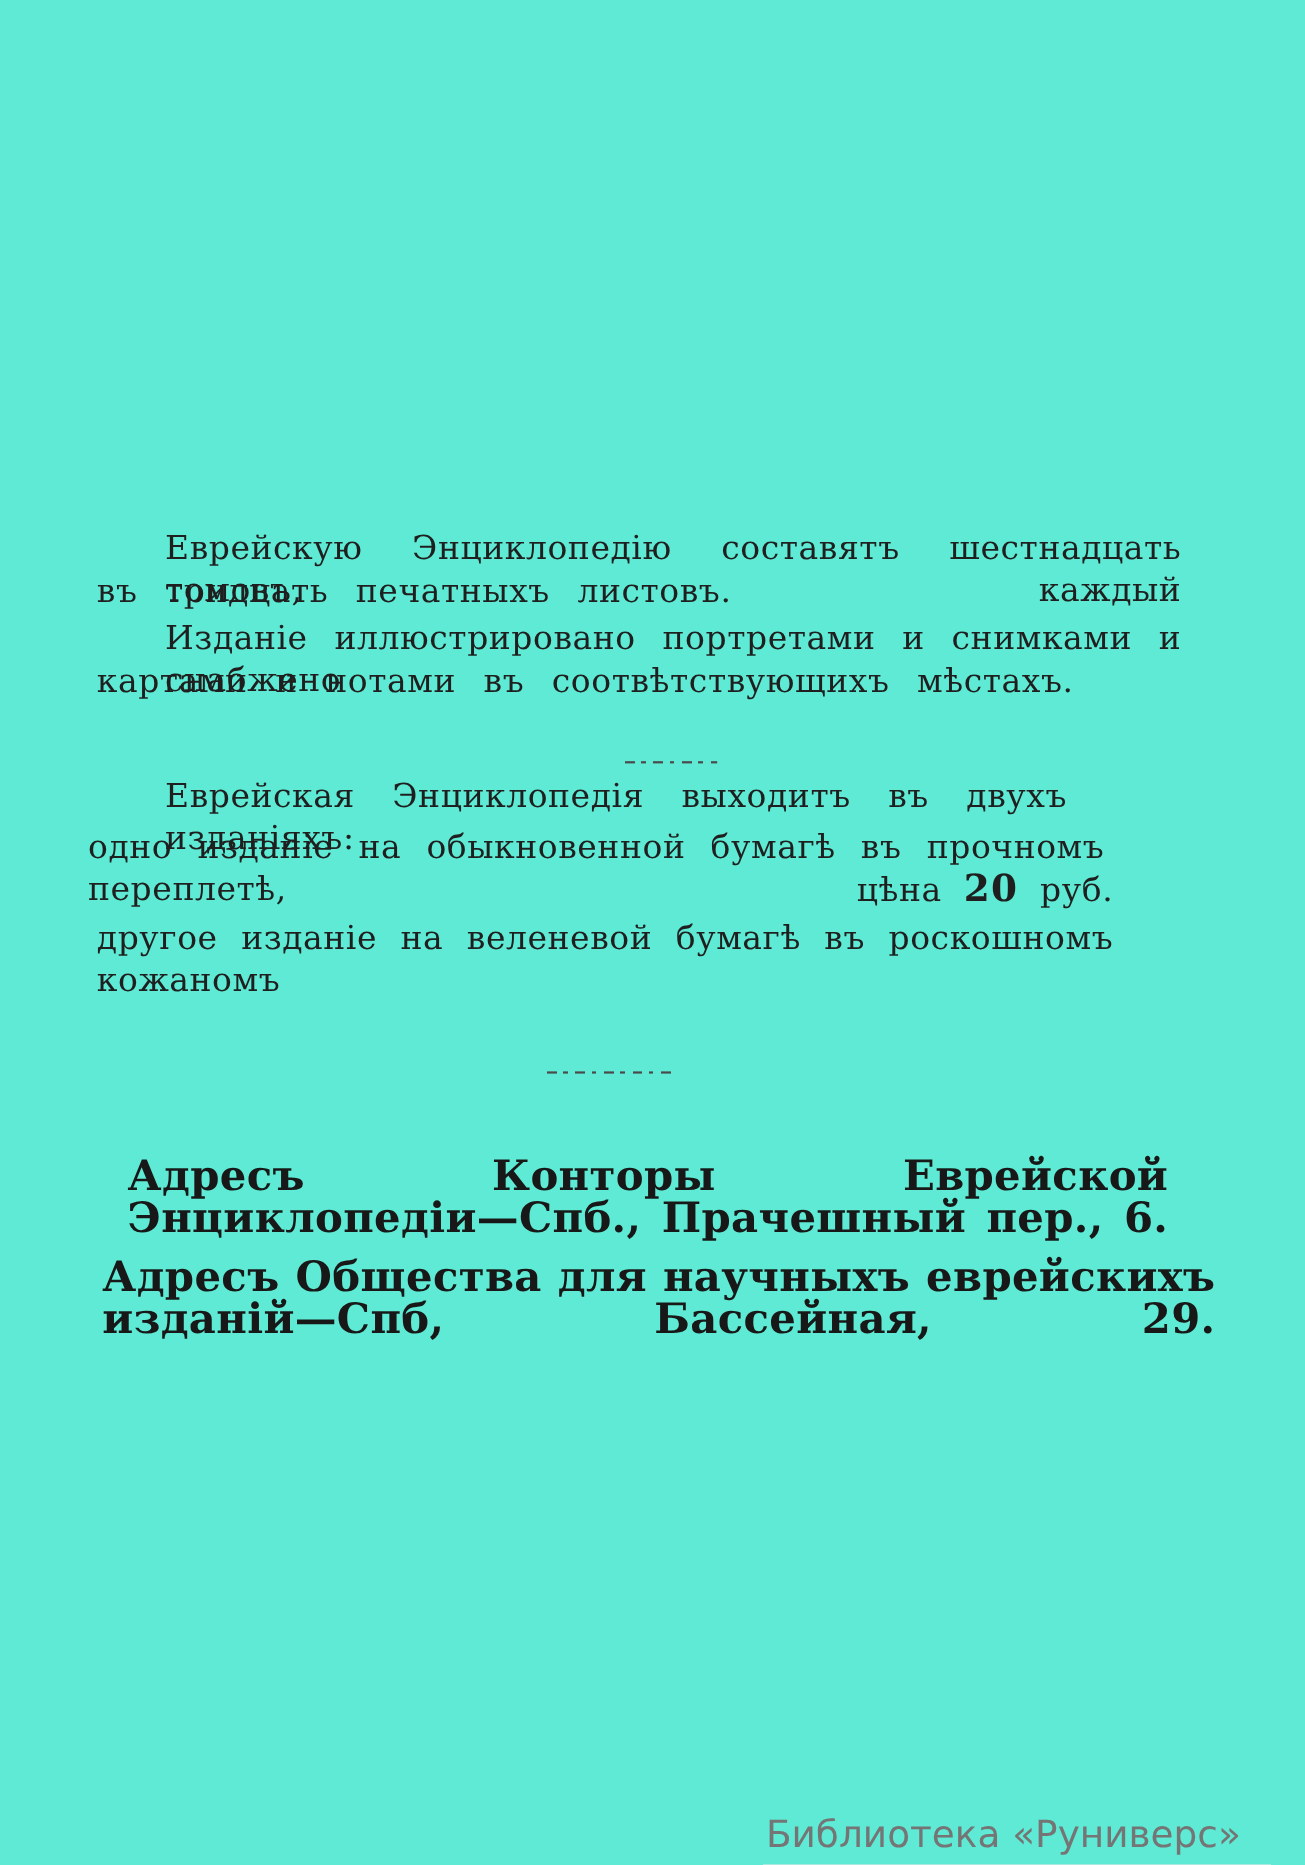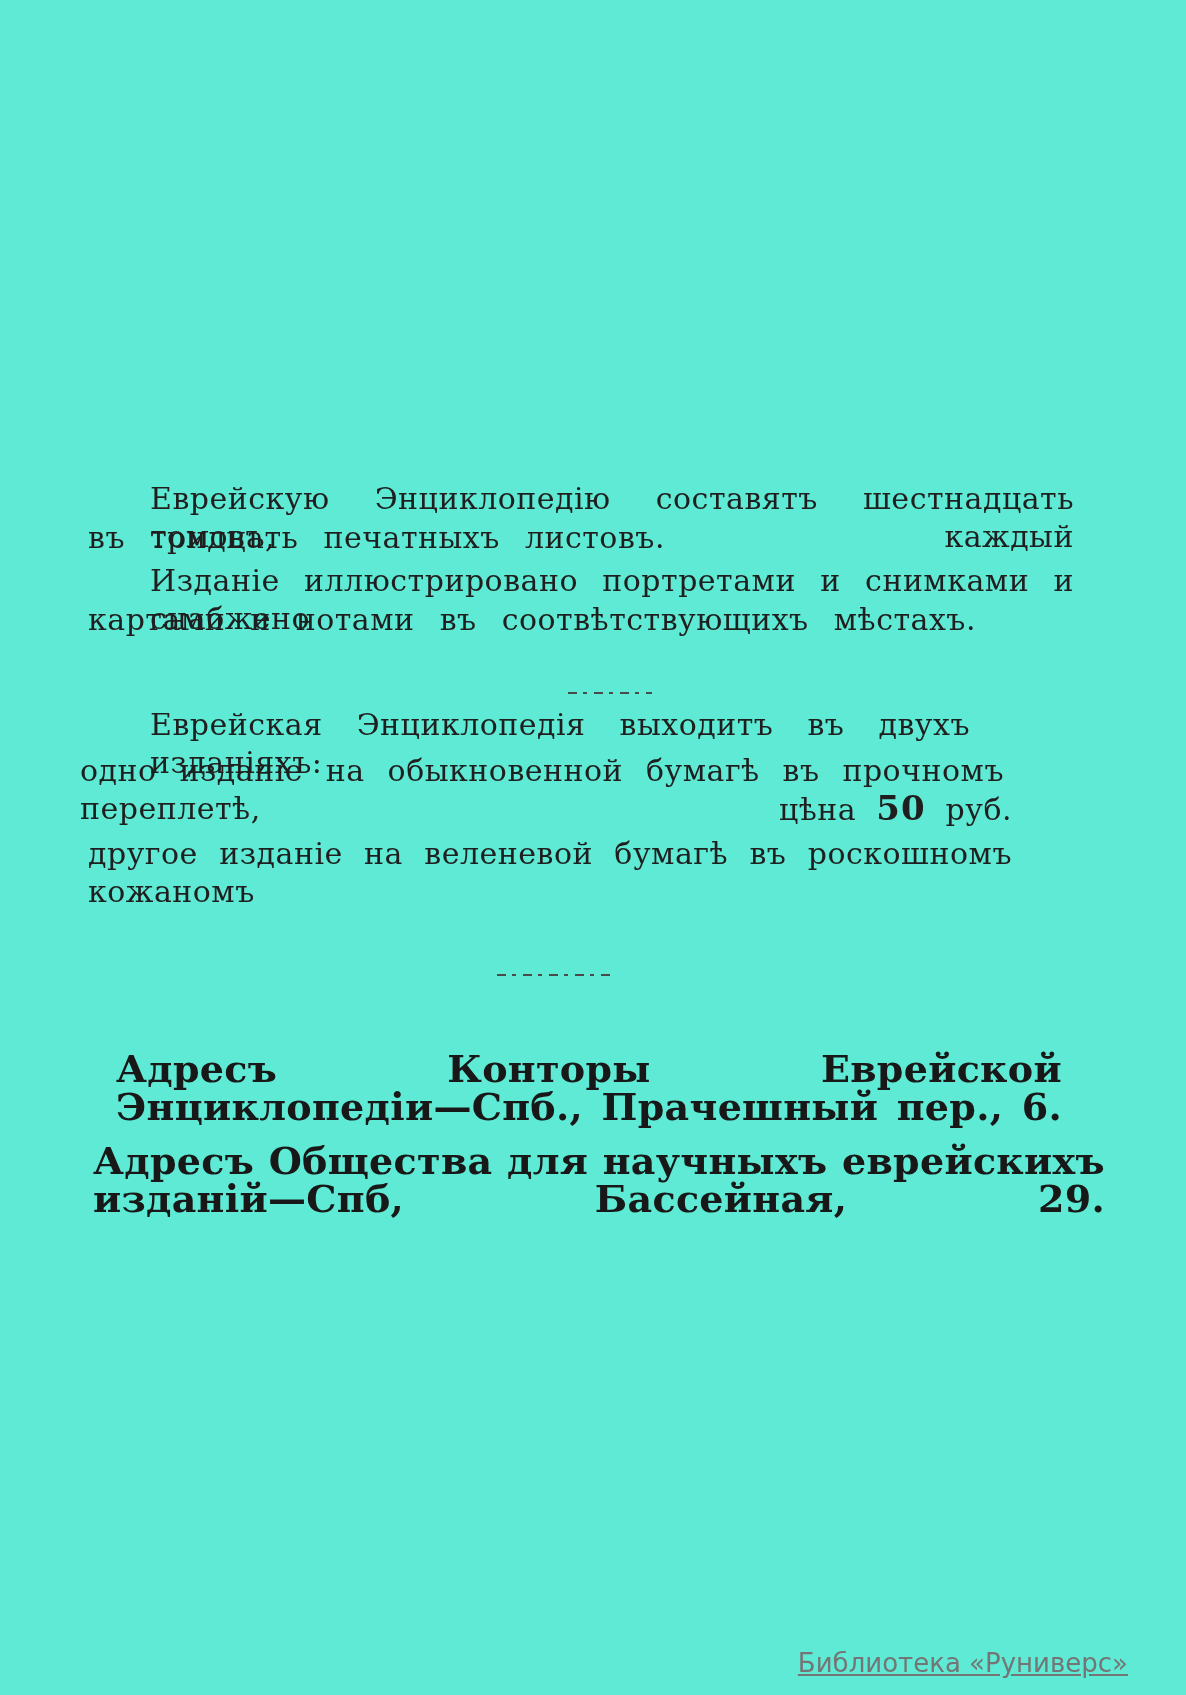--- a/index.html
+++ b/index.html
@@ -52,44 +52,43 @@
     font-size: 38px;
     line-height: 38px;
     color: #181818;
     text-align: justify;
     text-align-last: justify;
     letter-spacing: 0.3px;
   }
   .watermark {
     position: absolute;
     font-family: "DejaVu Sans", "Liberation Sans", sans-serif;
-    font-size: 26px;
+    font-size: 34px;
     color: #757575;
     white-space: nowrap;
-    text-decoration: underline;
   }
 </style>
 </head>
 <body>
 
 <div class="page">
 
   <div class="line justify indent" style="top:480px; left:88px; width:924px;">Еврейскую Энциклопедію составятъ шестнадцать томовъ, каждый</div>
   <div class="line loose" style="top:519px; left:88px;">въ тридцать печатныхъ листовъ.</div>
 
   <div class="line loose" style="top:601px; left:88px;">картами и нотами въ соотвѣтствующихъ мѣстахъ.</div>
   <div class="line justify indent" style="top:562px; left:88px; width:924px;">Изданіе иллюстрировано портретами и снимками и снабжено</div>
 
   <div class="rule" style="top:692px; left:568px; width:84px;"></div>
 
   <div class="line justify indent" style="top:706px; left:88px; width:820px;">Еврейская Энциклопедія выходитъ въ двухъ изданіяхъ:</div>
 
   <div class="line justify" style="top:752px; left:80px; width:924px;">одно изданіе на обыкновенной бумагѣ въ прочномъ переплетѣ,</div>
   <div class="line right" style="top:789px; left:88px; width:924px;">
-    <span>цѣна</span><span class="price">50</span><span>руб.</span>
+    <span>цѣна</span><span class="price">20</span><span>руб.</span>
   </div>
 
   <div class="line justify" style="top:835px; left:88px; width:924px;">другое изданіе на веленевой бумагѣ въ роскошномъ кожаномъ</div>
 
   <div class="rule" style="top:974px; left:497px; width:118px;"></div>
 
   <div class="address" style="top:1050px; left:116px; width:946px;">Адресъ Конторы Еврейской Энциклопедіи—Спб., Прачешный пер., 6.</div>
 
   <div class="address" style="top:1142px; left:93px; width:1012px;">Адресъ Общества для научныхъ еврейскихъ изданій—Спб, Бассейная, 29.</div>
 

